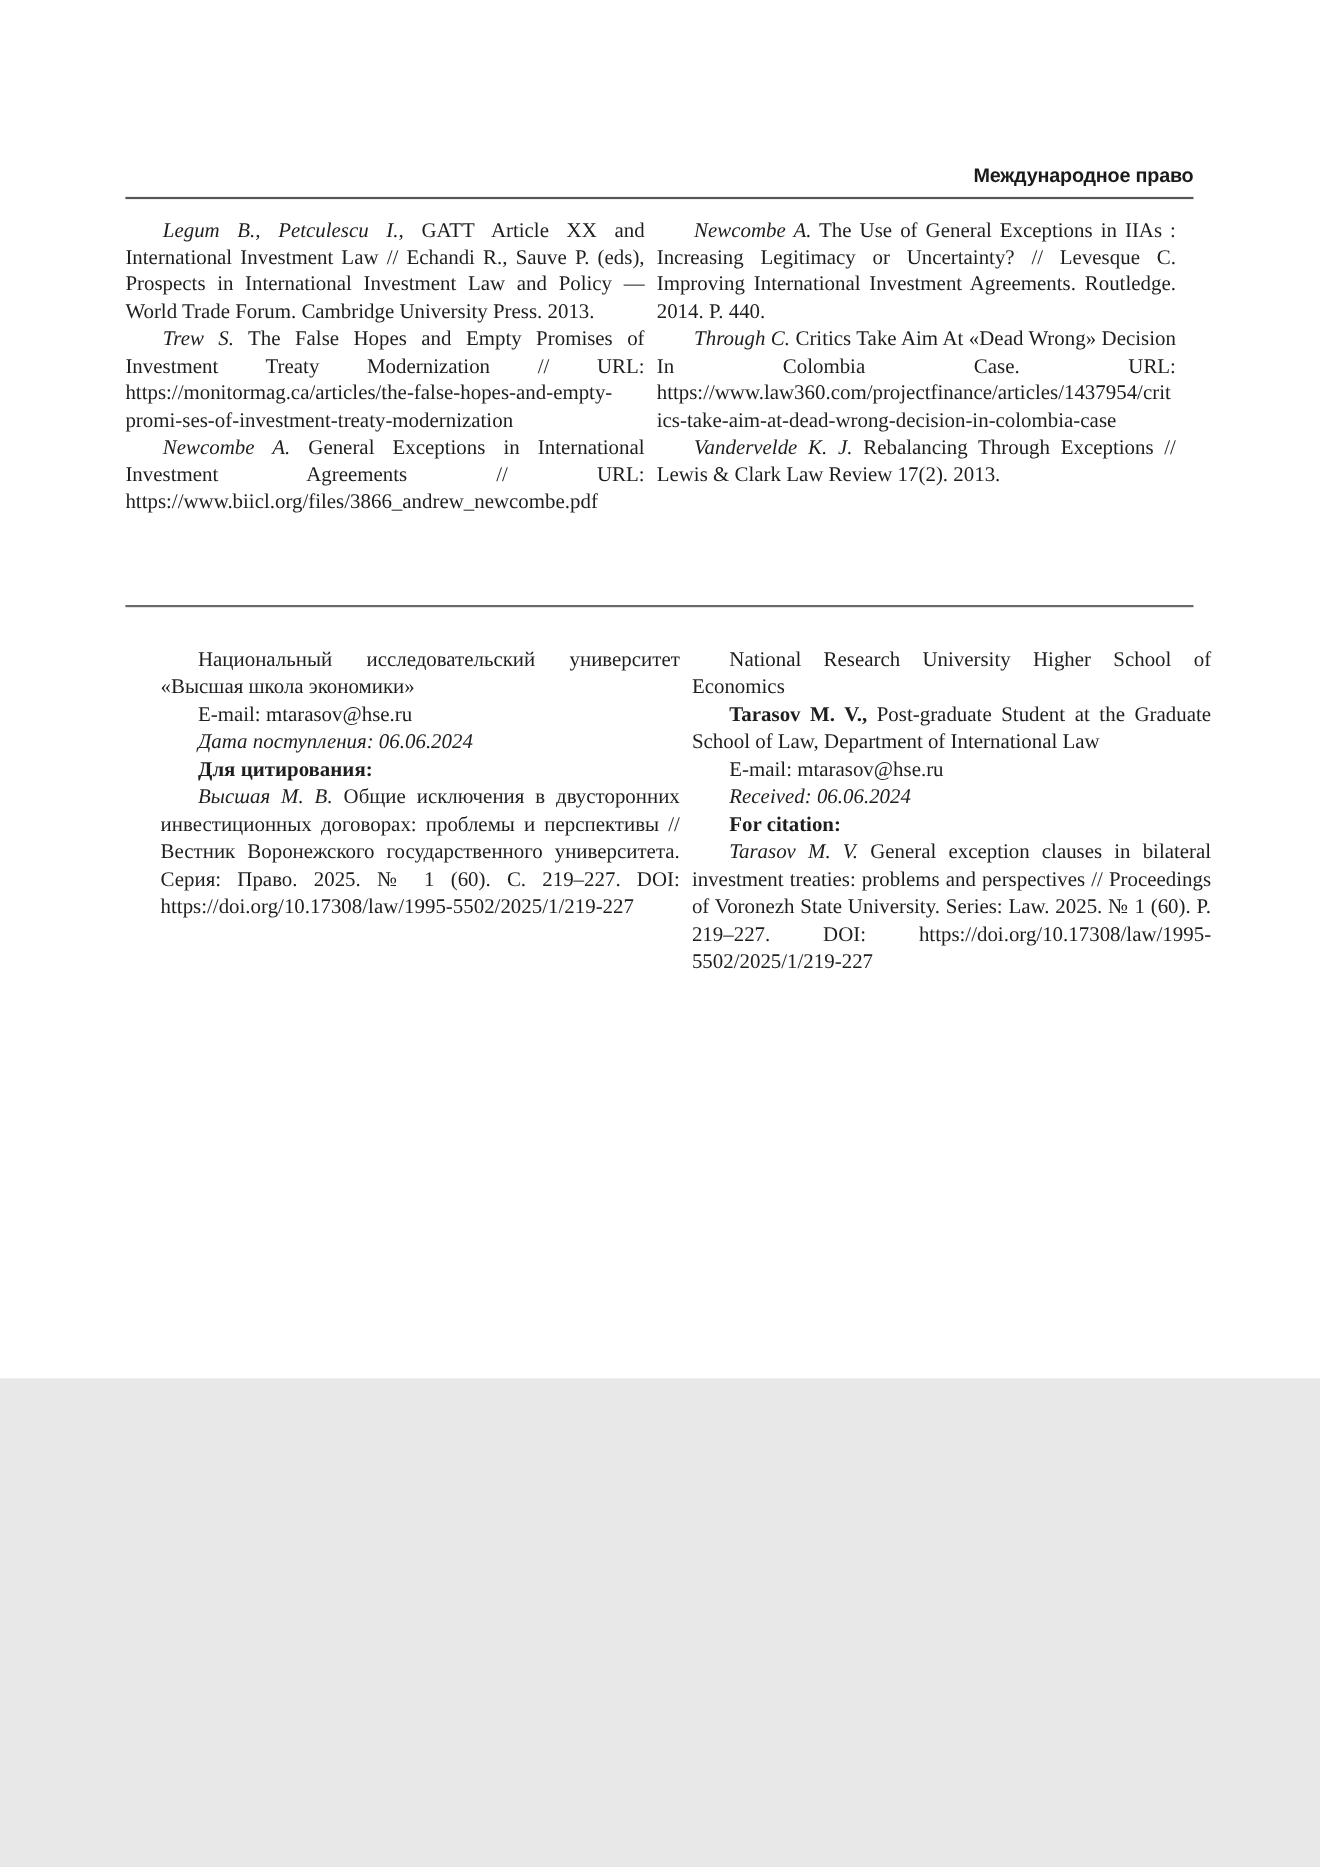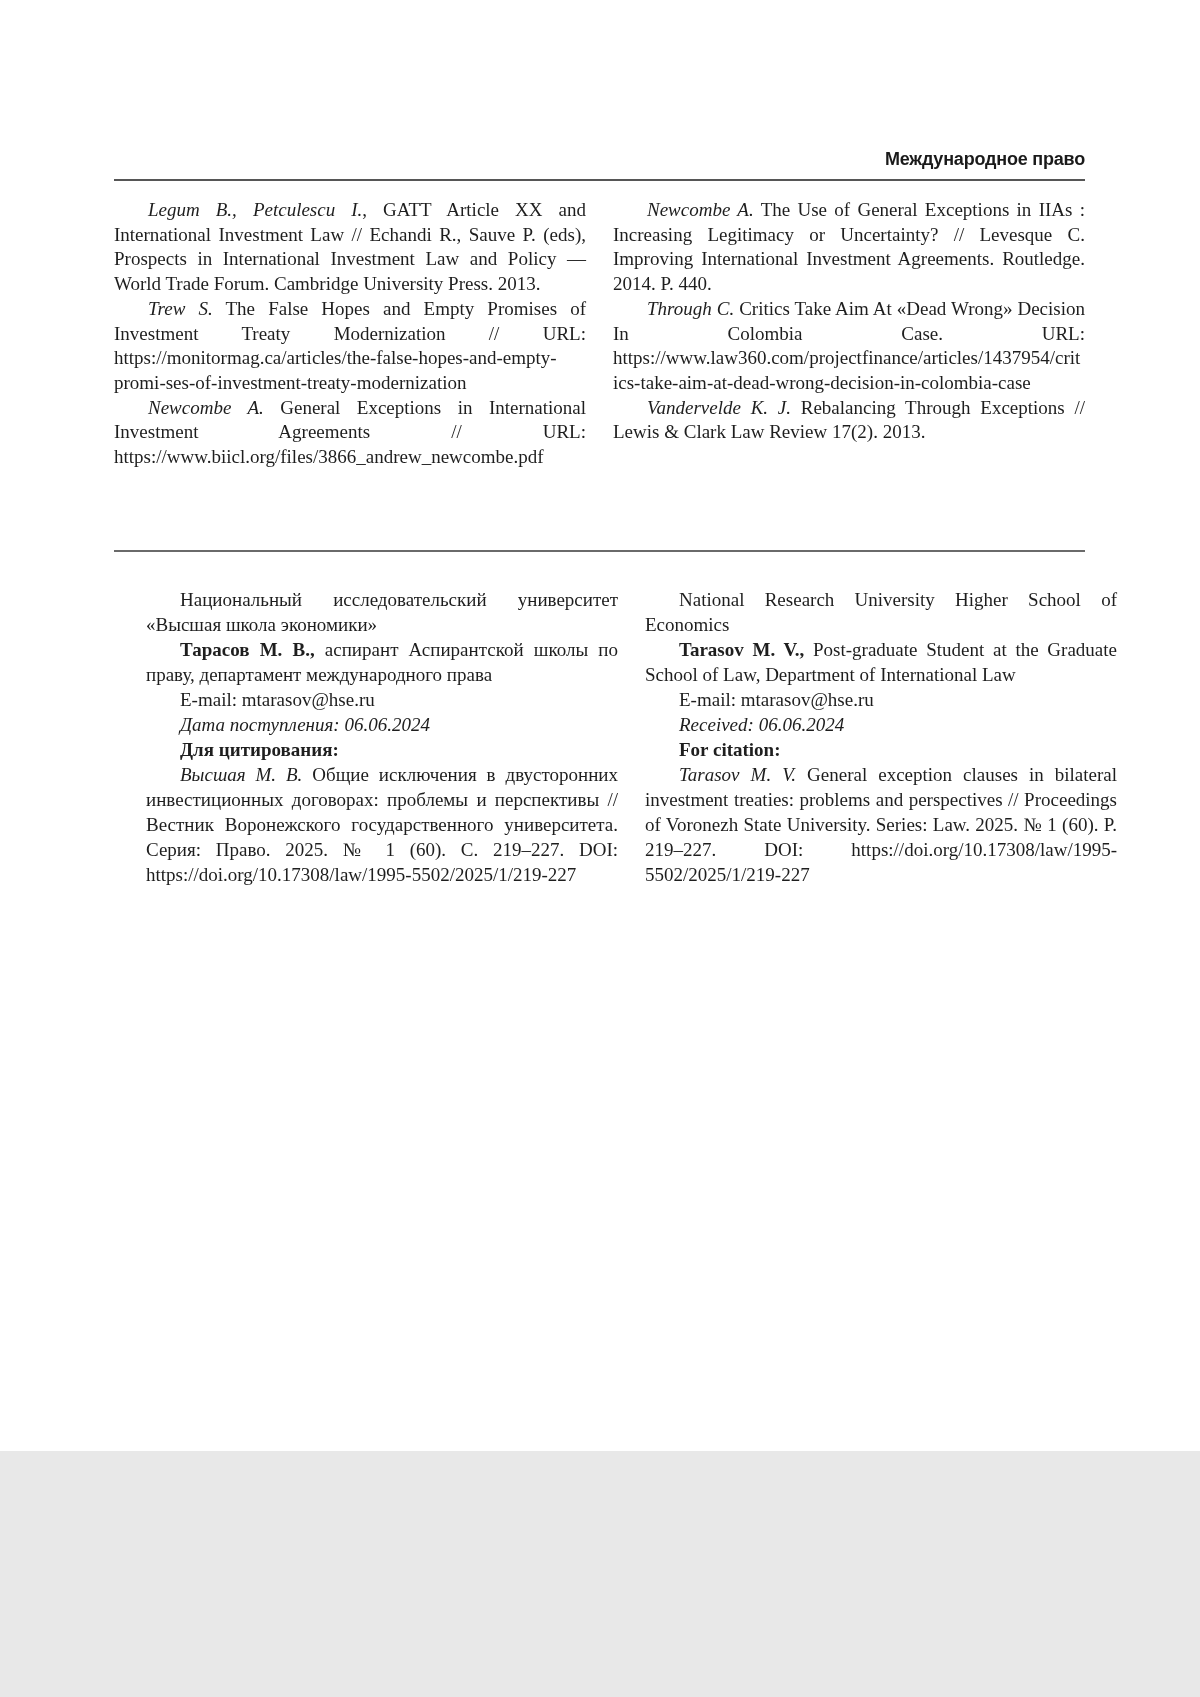--- a/index.html
+++ b/index.html
@@ -1,20 +1,20 @@
 <!DOCTYPE html>
 <html lang="ru"><head>
 <meta charset="utf-8">
 <style>
   html, body { margin: 0; padding: 0; }
   body { background: #e8e8e8; }
   .sheet {
     position: relative;
     width: 1200px;
-    height: 1451px;
+    height: 1253px;
     background: #ffffff;
     overflow: hidden;
     font-family: "Liberation Serif", serif;
     color: #1e1e1e;
   }
   .abs { position: absolute; left: 114px; width: 971px; }
 
   
   .running-head {
     top: 149px;
@@ -24,21 +24,21 @@
     font-size: 18px;
     letter-spacing: -0.2px;
     color: #1a1a1a;
   }
   .rule { background: #565656; height: 2px; }
   .rule-top { top: 179px; }
   .rule-mid { top: 550px; background: #6a6a6a; }
   .rule-footer { top: 1575px; }
 
   
-  .twocol { display: flex; gap: 27px; }
+  .twocol { display: flex; gap: 11px; }
   .refs { top: 198px; }
   .authors { top: 587px; margin-left: 32px; }
   .col { width: 472px; }
 
   p.para {
     margin: 0;
     font-size: 19px;
     line-height: 24.7px;
     text-align: justify;
     text-indent: 34px;
@@ -82,21 +82,20 @@
       <p class="para"><span class="it">Through C.</span><span> Critics Take Aim At «Dead Wrong» Decision In Colombia Case. URL: https://www.law360.com/projectfinance/articles/1437954/critics-take-aim-at-dead-wrong-decision-in-colombia-case</span></p>
       <p class="para"><span class="it">Vandervelde K. J.</span><span> Rebalancing Through Exceptions // Lewis &amp; Clark Law Review 17(2). 2013.</span></p>
     </div>
   </div>
 
   <div class="abs rule rule-mid"></div>
 
   <div class="abs twocol authors">
     <div class="col">
       <p class="para">Национальный исследовательский универси­тет «Высшая школа экономики»</p>
-      <p class="para"><span class="bd">Тарасов М. В.,</span><span> аспирант Аспирантской шко­лы по праву, департамент международного права</span></p>
       <p class="para">E-mail: mtarasov@hse.ru</p>
       <p class="para it gap">Дата поступления: 06.06.2024</p>
       <p class="para bd gap">Для цитирования:</p>
       <p class="para"><span class="it">Высшая М. В.</span><span> Общие исключения в двусторон­них инвестиционных договорах: проблемы и пер­спективы // Вестник Воронежского государствен­ного университета. Серия: Право. 2025. № 1 (60). С. 219–227. DOI: https://doi.org/10.17308/law/1995-5502/2025/1/219-227</span></p>
     </div>
     <div class="col">
       <p class="para">National Research University Higher School of Economics</p>
       <p class="para"><span class="bd">Tarasov M. V.,</span><span> Post-graduate Student at the Graduate School of Law, Department of International Law</span></p>
       <p class="para">E-mail: mtarasov@hse.ru</p>
       <p class="para it gap">Received: 06.06.2024</p>

